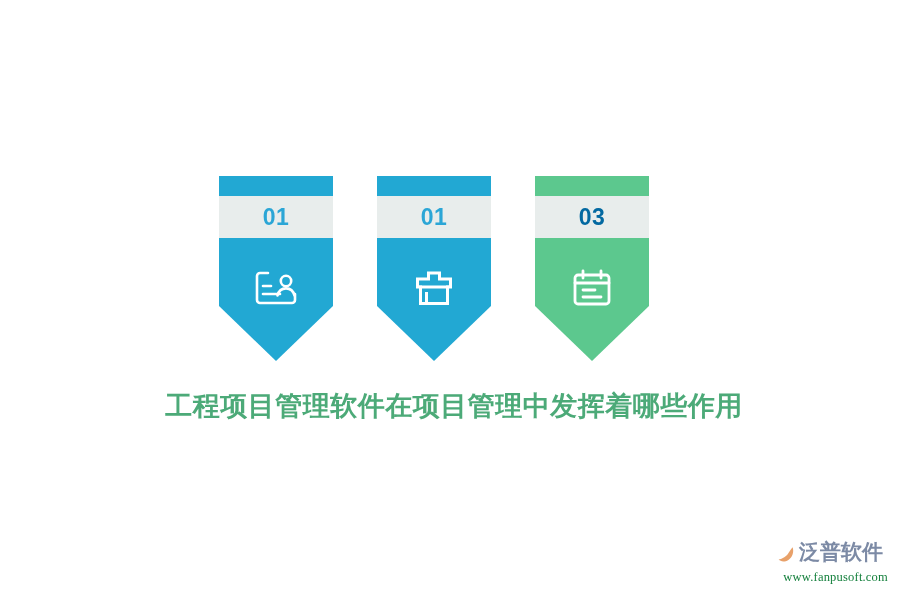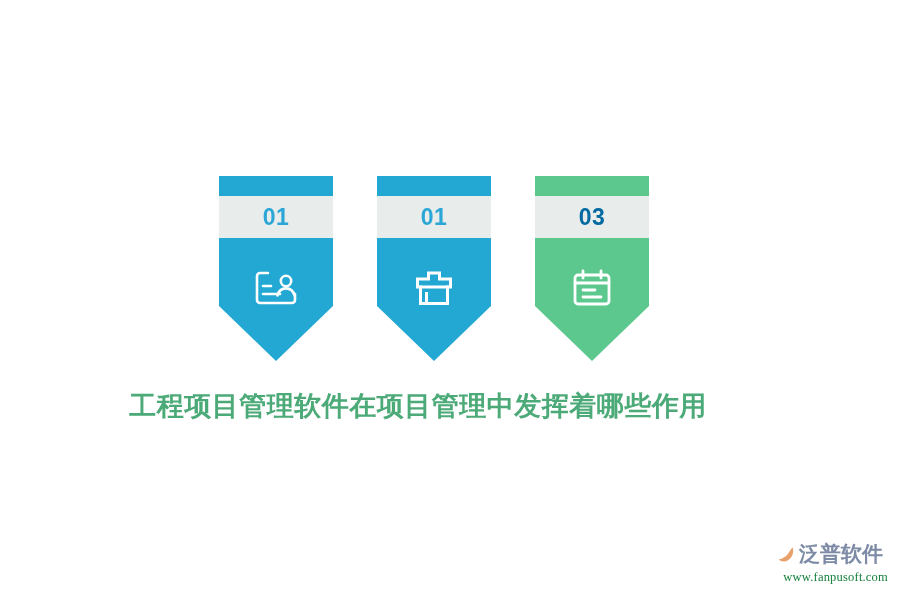--- a/index.html
+++ b/index.html
@@ -90,34 +90,36 @@
   .page-title {
     position: absolute;
     left: 0;
     top: 388px;
     width: 836px;
     text-align: center;
     font-size: 27px;
     font-weight: bold;
     letter-spacing: 0.5px;
     white-space: nowrap;
+    padding-left: 36px;
   }
 
   
   .logo {
     position: absolute;
     left: 770px;
     top: 538px;
     width: 118px;
     height: 46px;
   }
   .logo-row {
     display: flex;
     align-items: center;
     height: 30px;
+    font-family: Liberation Mono, monospace;
   }
   .logo-mark {
     width: 26px;
     height: 26px;
     margin-right: 3px;
     flex: 0 0 auto;
   }
   .logo-name {
     font-size: 21px;
     font-weight: bold;

